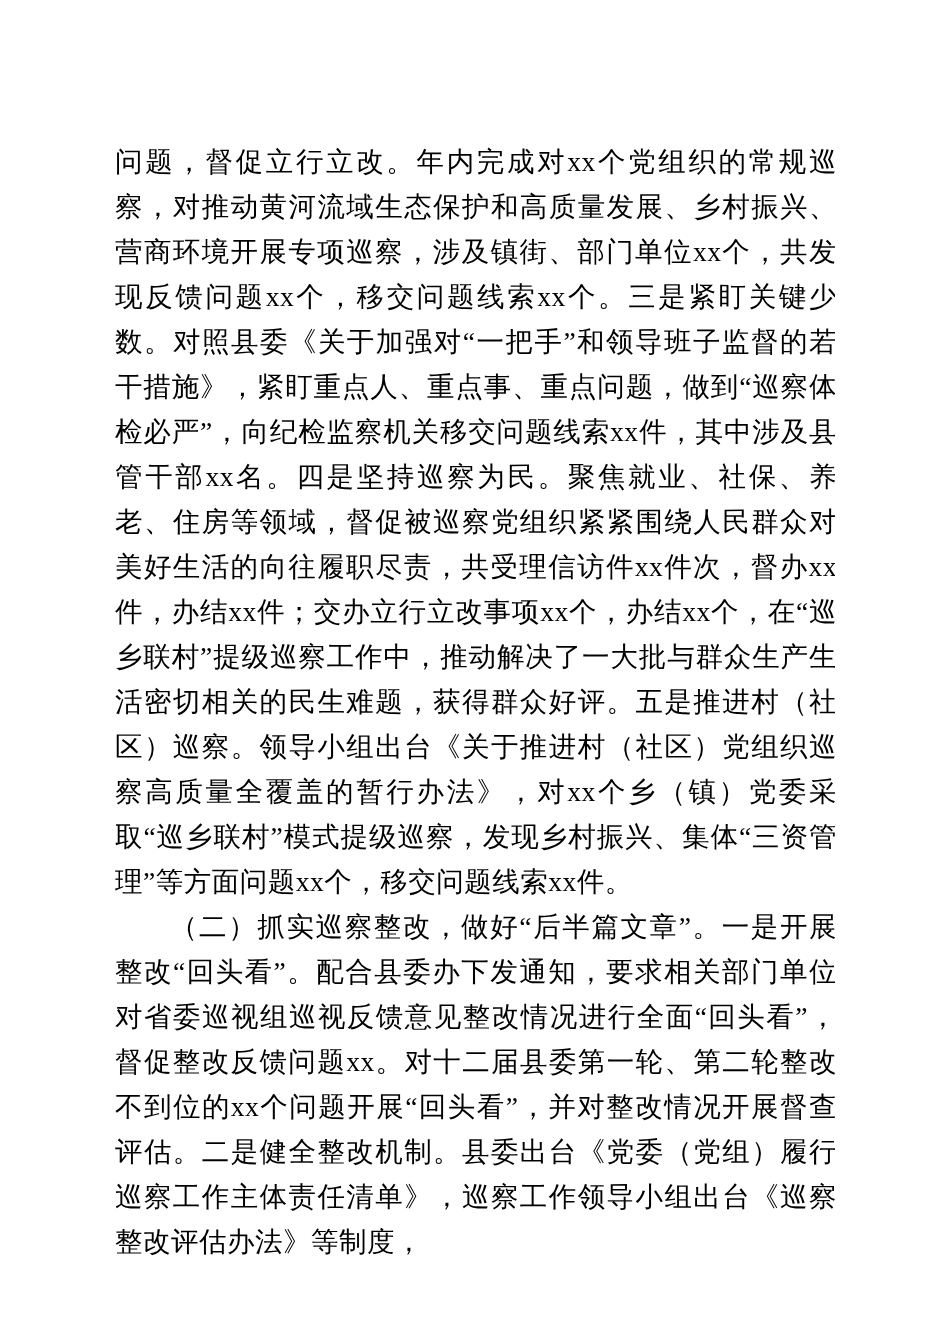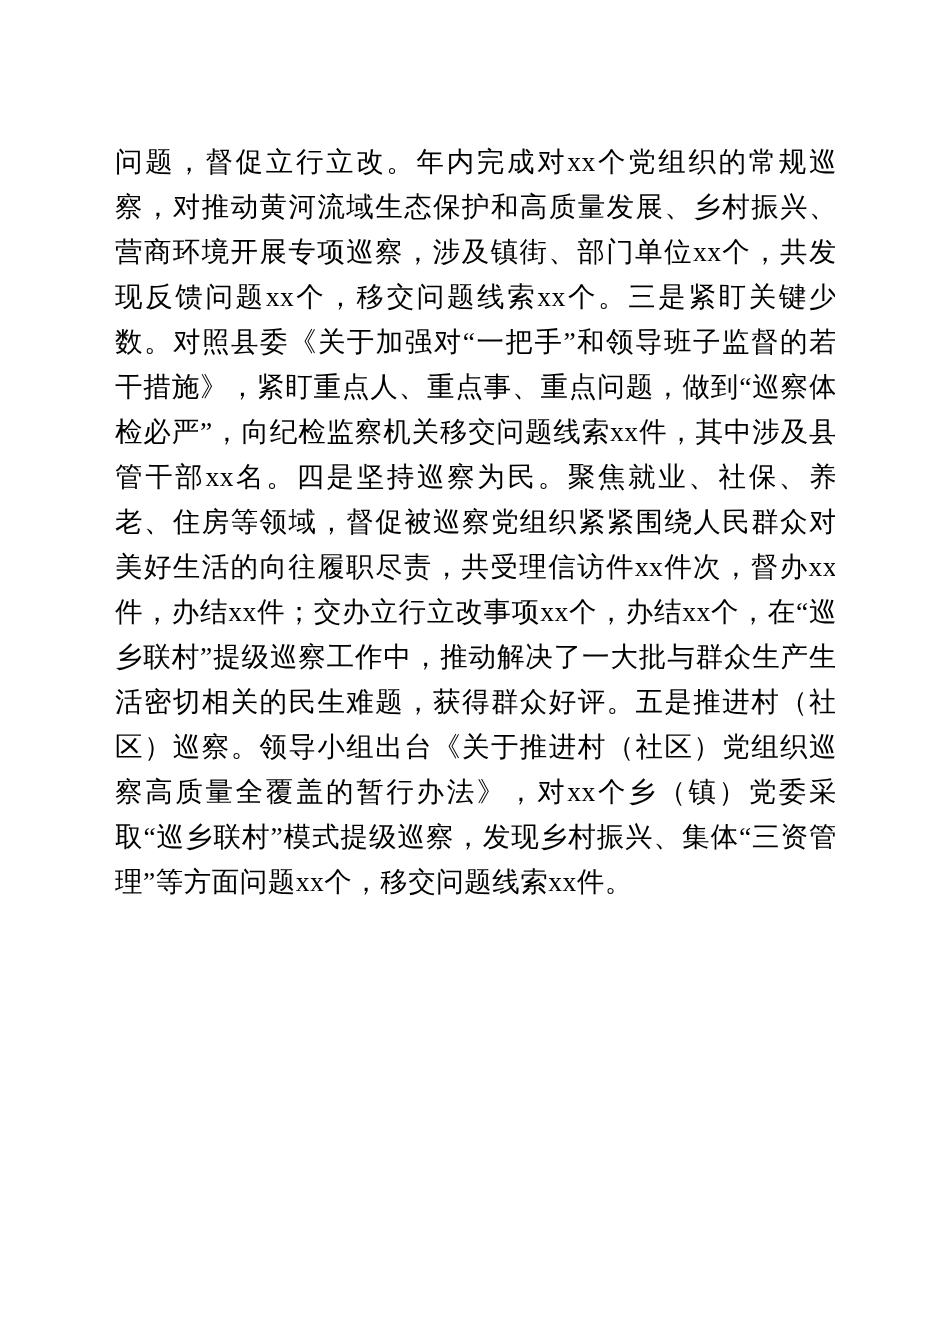--- a/index.html
+++ b/index.html
@@ -35,14 +35,15 @@
   .content p.indented {
     text-indent: 2em;
   }
 </style>
 </head>
 <body>
 
 <div class="page">
   <div class="content">
     <p>问题，督促立行立改。年内完成对xx个党组织的常规巡察，对推动黄河流域生态保护和高质量发展、乡村振兴、营商环境开展专项巡察，涉及镇街、部门单位xx个，共发现反馈问题xx个，移交问题线索xx个。三是紧盯关键少数。对照县委《关于加强对“一把手”和领导班子监督的若干措施》，紧盯重点人、重点事、重点问题，做到“巡察体检必严”，向纪检监察机关移交问题线索xx件，其中涉及县管干部xx名。四是坚持巡察为民。聚焦就业、社保、养老、住房等领域，督促被巡察党组织紧紧围绕人民群众对美好生活的向往履职尽责，共受理信访件xx件次，督办xx件，办结xx件；交办立行立改事项xx个，办结xx个，在“巡乡联村”提级巡察工作中，推动解决了一大批与群众生产生活密切相关的民生难题，获得群众好评。五是推进村（社区）巡察。领导小组出台《关于推进村（社区）党组织巡察高质量全覆盖的暂行办法》，对xx个乡（镇）党委采取“巡乡联村”模式提级巡察，发现乡村振兴、集体“三资管理”等方面问题xx个，移交问题线索xx件。</p>
+    <p class="indented">（二）抓实巡察整改，做好“后半篇文章”。一是开展整改“回头看”。配合县委办下发通知，要求相关部门单位对省委巡视组巡视反馈意见整改情况进行全面“回头看”，督促整改反馈问题xx。对十二届县委第一轮、第二轮整改不到位的xx个问题开展“回头看”，并对整改情况开展督查评估。二是健全整改机制。县委出台《党委（党组）履行巡察工作主体责任清单》，巡察工作领导小组出台《巡察整改评估办法》等制度，</p>
   </div>
 </div>
 
 </body></html>

